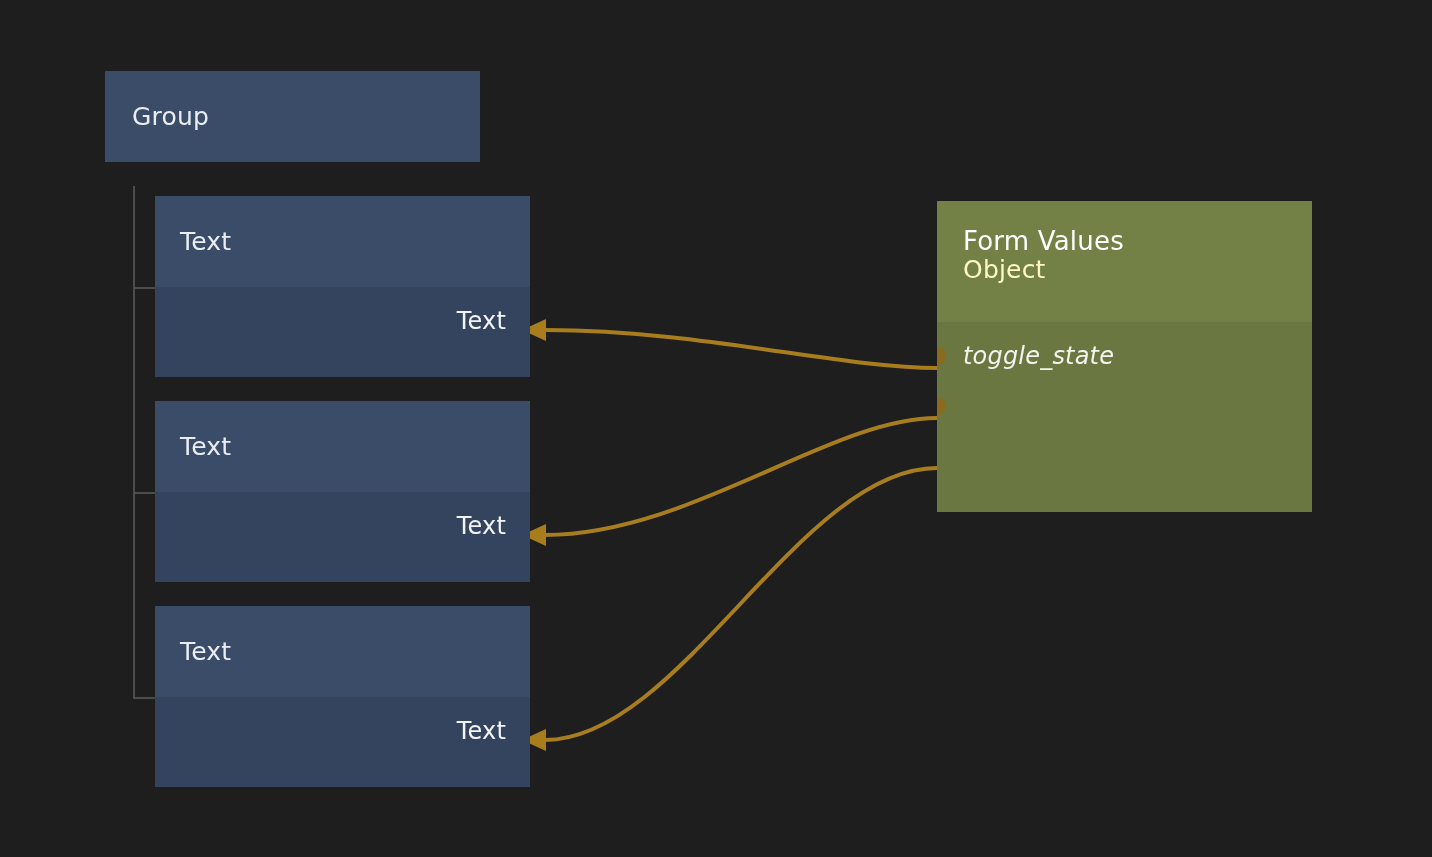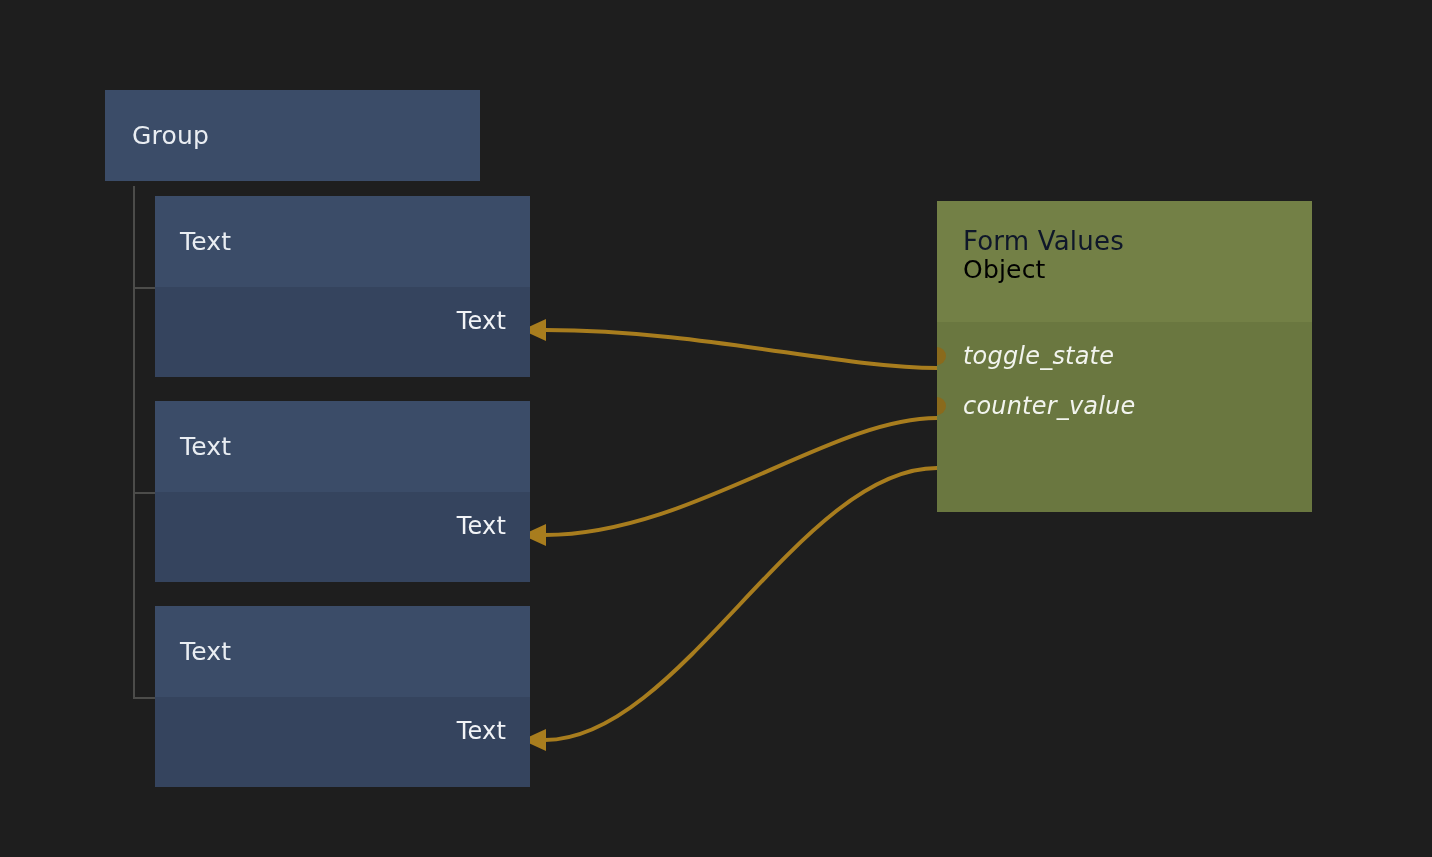--- a/index.html
+++ b/index.html
@@ -96,28 +96,28 @@
     letter-spacing: 0.2px;
   }
 
   
   .object-node .object-header {
     background: #738046;
     padding: 26px 0 0 26px;
     box-sizing: border-box;
   }
   .object-node .object-title {
-    color: #0f172a;
+    color: #ffffff;
     font-size: 26px;
     line-height: 1.08;
     font-weight: 400;
     letter-spacing: 0.2px;
   }
   .object-node .object-subtitle {
-    color: #000000;
+    color: #fef9c3;
     font-size: 25px;
     line-height: 1.18;
     font-weight: 400;
     letter-spacing: 0.2px;
   }
   .object-node .object-body {
     background: #6a7740;
     position: relative;
     padding-top: 9px;
     box-sizing: border-box;
@@ -165,21 +165,21 @@
       </g>
   </svg>
 
   <div id="tree-lines">
       <div class="tree-trunk" style="left: 133px; top: 186px; height: 512px; background: rgb(76, 76, 74);"></div>
       <div class="tree-stub" style="left: 133px; top: 287px; width: 22px; background: rgb(76, 76, 74);"></div>
       <div class="tree-stub" style="left: 133px; top: 492px; width: 22px; background: rgb(76, 76, 74);"></div>
       <div class="tree-stub" style="left: 133px; top: 697px; width: 22px; background: rgb(76, 76, 74);"></div>
     </div>
 
-  <div class="node group-node" id="group-node" style="left: 105px; top: 90px; width: 375px; height: 91px; background: rgb(59, 76, 104);">
+  <div class="node group-node" id="group-node" style="left: 105px; top: 71px; width: 375px; height: 91px; background: rgb(59, 76, 104);">
     <span class="group-title">Group</span>
   </div>
 
   <div id="child-nodes">
       <div class="node child-node" style="left: 155px; top: 196px; width: 375px; height: 181px;">
         <div class="child-header" style="height: 91px; background: rgb(59, 76, 104);">
           <span class="child-header-label">Text</span>
         </div>
         <div class="child-body" style="height: 90px; background: rgb(53, 68, 94); padding-top: 20px; box-sizing: border-box;">
           <span class="child-port-label">Text</span>
@@ -208,18 +208,17 @@
       <div class="object-title">Form Values</div>
       <div class="object-subtitle">Object</div>
     </div>
     <div class="object-body" id="object-body" style="height: 190px; background: rgb(106, 119, 64); font-style: italic;">
         <div class="object-row">
           <span class="port-dot" style="background: rgb(138, 106, 28);"></span>
           <span class="object-row-label">toggle_state</span>
         </div>
         <div class="object-row">
           <span class="port-dot" style="background: rgb(138, 106, 28);"></span>
-          <span class="object-row-label">counter_value</span>
         </div>
       </div>
   </div>
 
 </div>
 
 </body></html>

